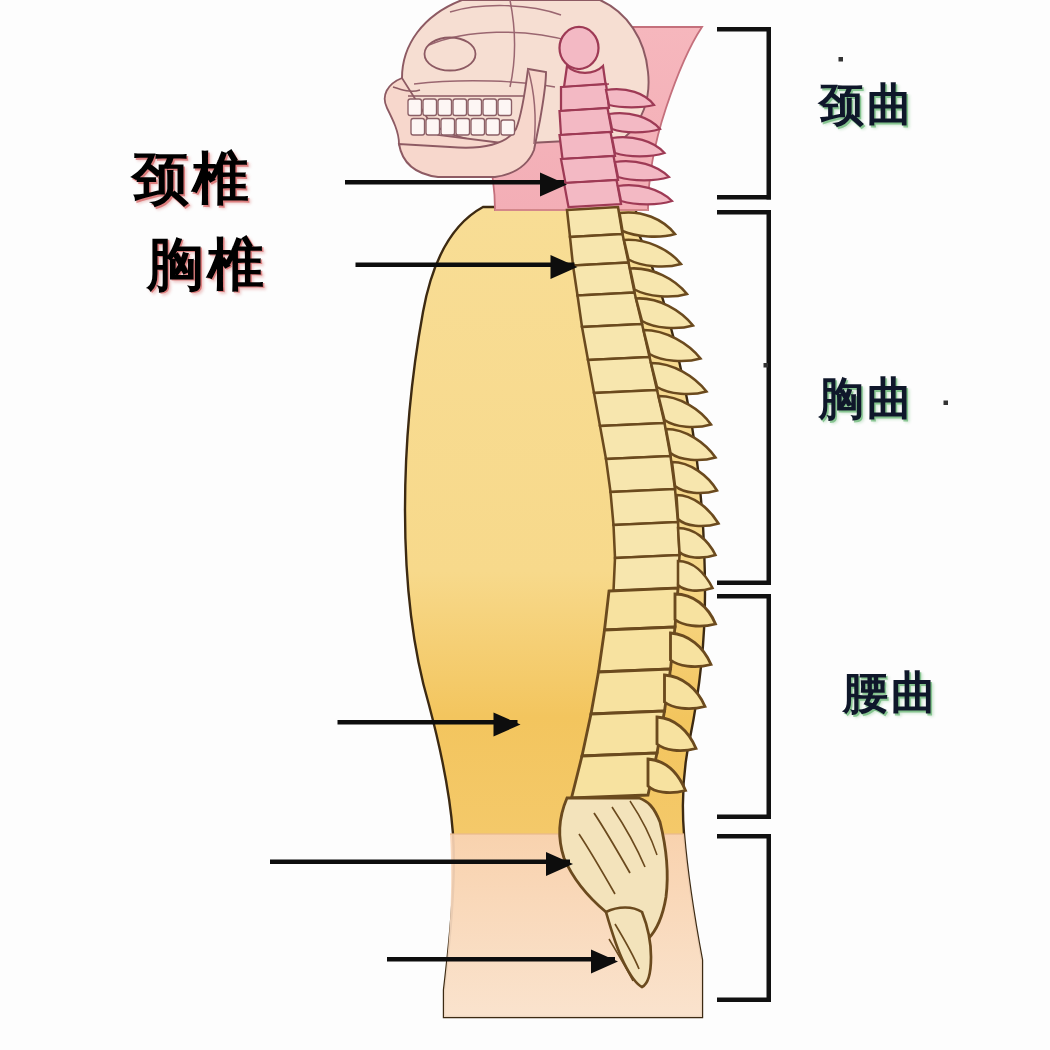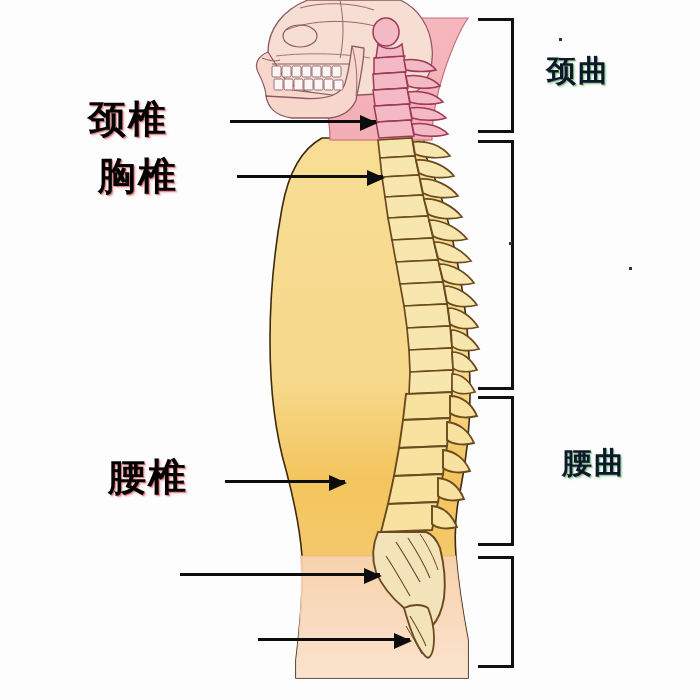--- a/index.html
+++ b/index.html
@@ -327,27 +327,27 @@
   </svg>
 
   <div class="arrow" style="left:230px; top:120px; width:146px;"></div>
   <div class="arrow" style="left:237px; top:175px; width:146px;"></div>
   <div class="arrow" style="left:225px; top:480px; width:120px;"></div>
   <div class="arrow" style="left:180px; top:573px; width:200px;"></div>
   <div class="arrow" style="left:258px; top:638px; width:152px;"></div>
 
   <div class="label label-red" style="left:88px; top:100px;">颈椎</div>
   <div class="label label-red" style="left:98px; top:157px;">胸椎</div>
-  <div class="label label-red" style="left:108px; top:458px;">腰椎</div>
 
   <div class="bracket" style="left:478px; top:18px; width:36px; height:115px;"></div>
   <div class="bracket" style="left:478px; top:140px; width:36px; height:250px;"></div>
   <div class="bracket" style="left:478px; top:396px; width:36px; height:150px;"></div>
   <div class="bracket" style="left:478px; top:556px; width:36px; height:112px;"></div>
 
   <div class="tiny-dot" style="left:559px; top:38px;"></div>
   <div class="tiny-dot" style="left:509px; top:242px;"></div>
   <div class="tiny-dot" style="left:629px; top:267px;"></div>
 
   <div class="label label-green" style="left:546px; top:56px;">颈曲</div>
+  <div class="label label-green" style="left:546px; top:252px;">胸曲</div>
   <div class="label label-green" style="left:546px; top:448px;margin-left:16px;">腰曲</div>
 
 </div>
 
 </body></html>

